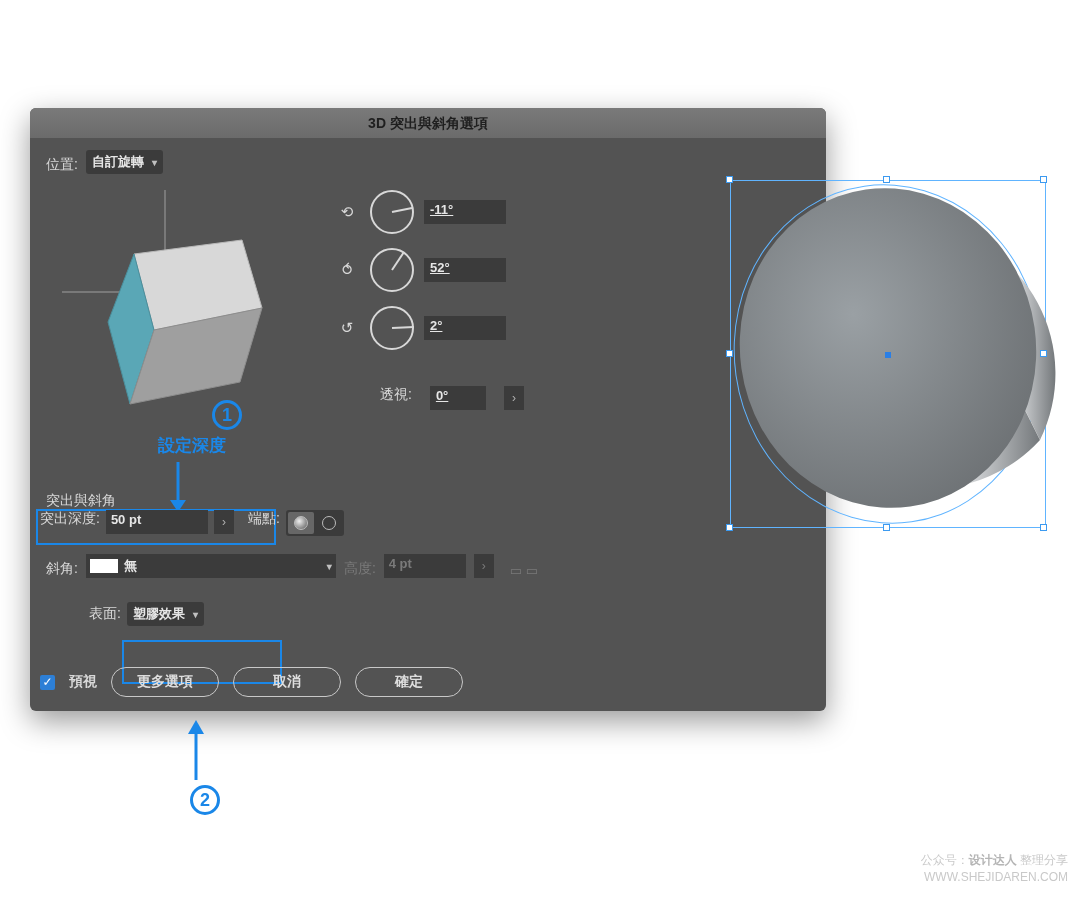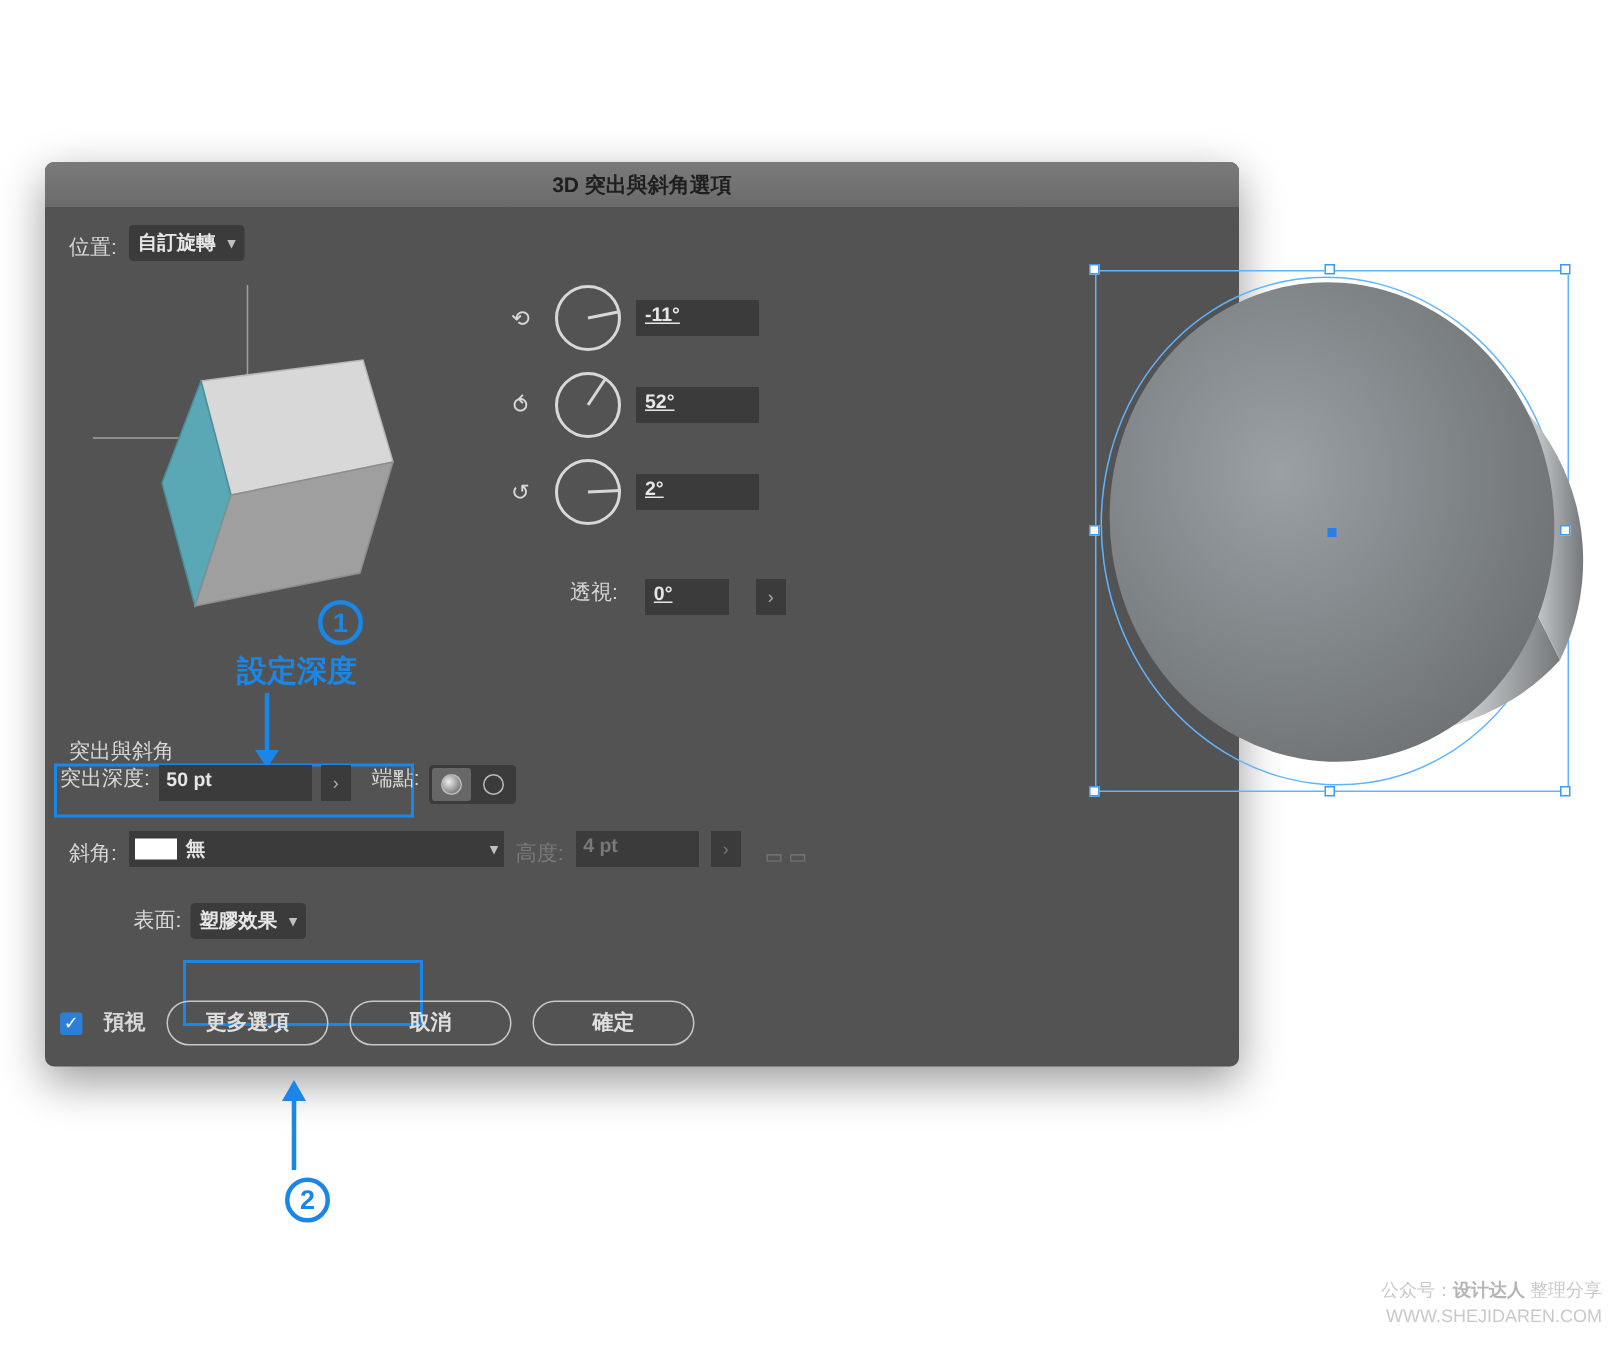--- a/index.html
+++ b/index.html
@@ -64,21 +64,21 @@
 
   
   .anno1-circle {
     position: absolute; left: 182px; top: 292px;
     width: 30px; height: 30px; border: 3px solid #1a87e8;
     border-radius: 50%; color:#1a87e8; text-align:center;
     line-height:25px; font-size:18px; font-weight:600;
   }
   .anno1-text {
     position: absolute; left: 128px; top: 326px;
-    color:#1a87e8; font-size:20px; font-weight:600;
+    color:#1a87e8; font-size:17px; font-weight:600;
   }
   .anno1-arrow { position:absolute; left:128px; top:352px; }
 
   
   .section-title { position:absolute; left:16px; top:384px; font-size:14px; }
   .extrude-row { position:absolute; left:10px; top:402px; display:flex; align-items:flex-start; gap:6px; }
   .highlight-box1 {
     position:absolute; left:6px; top:401px;
     width:240px; height:36px;
     border:2px solid #1a87e8;

